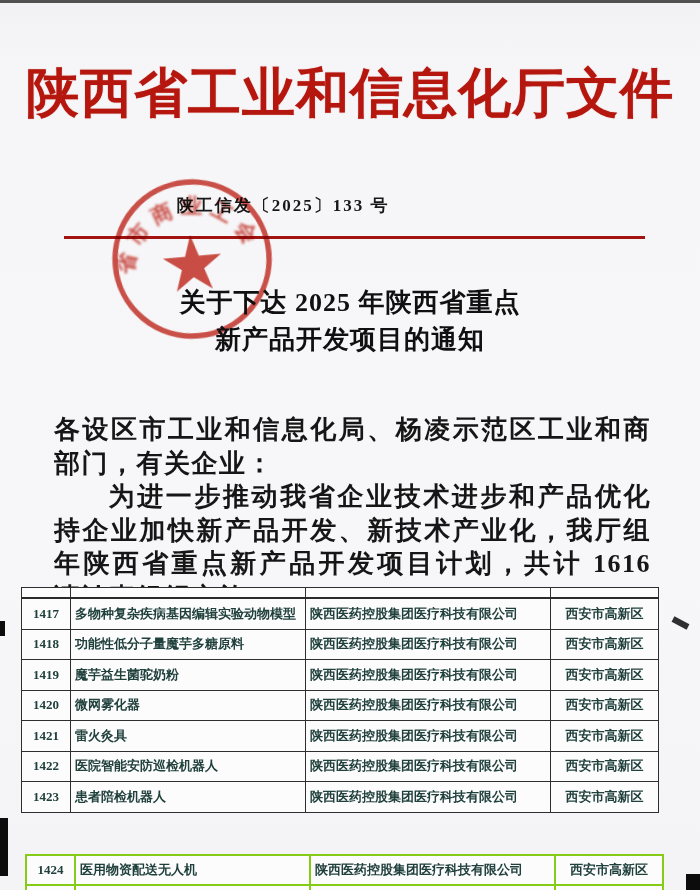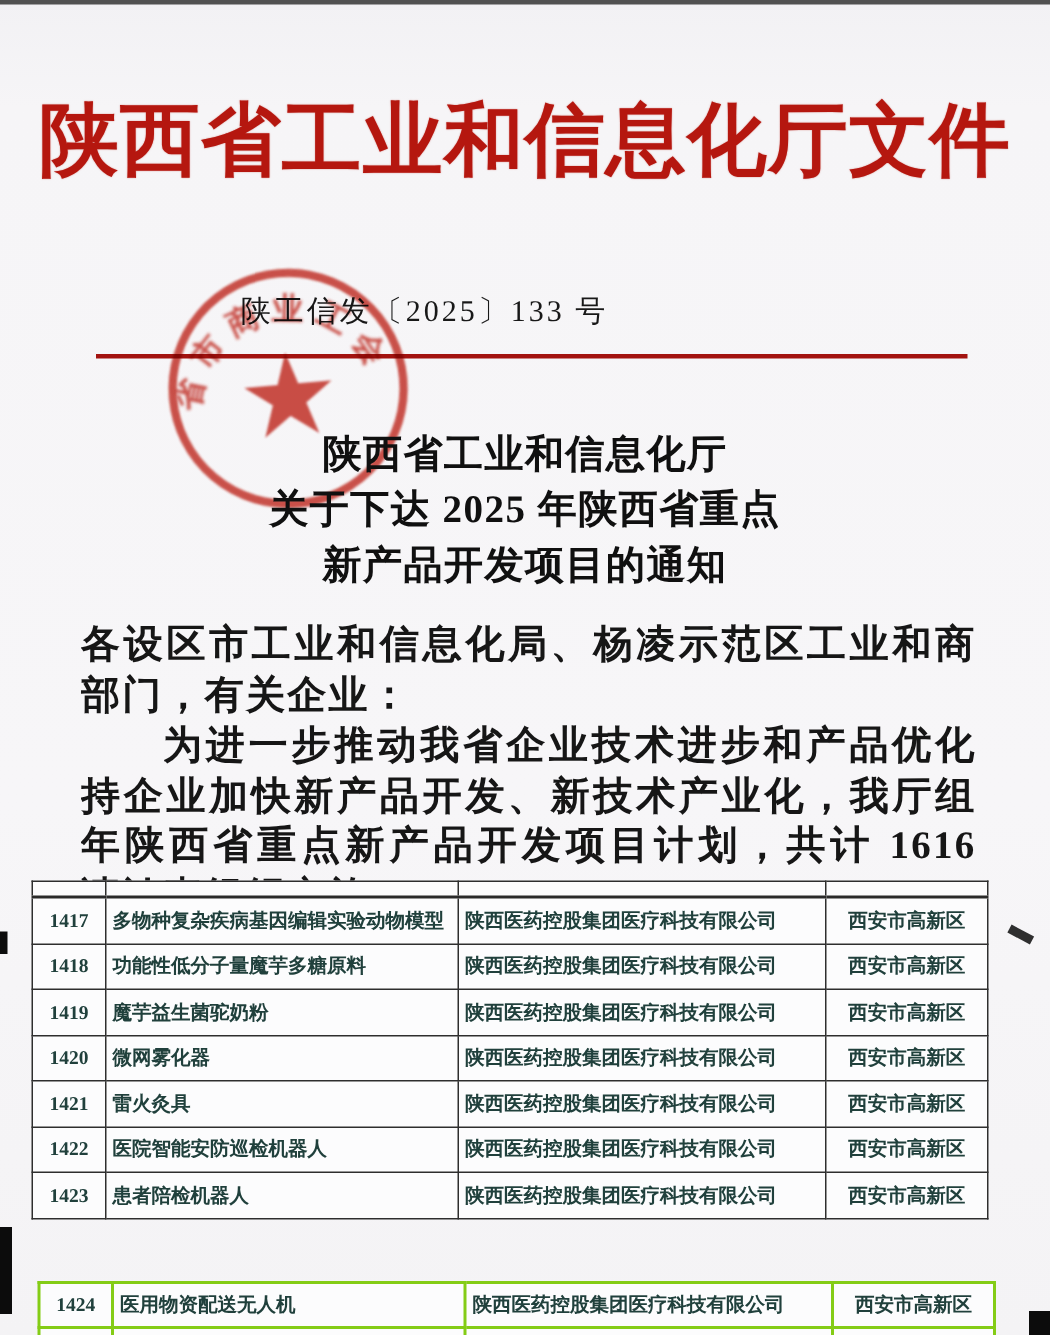--- a/index.html
+++ b/index.html
@@ -10,21 +10,21 @@
     color:#141414;
   }
   .top-strip{position:absolute;top:0;left:0;width:700px;height:3px;background:#1b1b1b;opacity:.75;}
   .header-title{
     position:absolute;top:58px;left:0;width:700px;text-align:center;
     font-size:53px;font-weight:900;color:#b5170f;letter-spacing:1px;
     text-shadow:0 0 1px rgba(181,23,15,.55);white-space:nowrap;
   }
   .doc-number{
     position:absolute;top:194px;left:0;width:566px;text-align:center;
-    font-size:20px;font-weight:400;letter-spacing:2px;color:#181818;
+    font-size:17px;font-weight:700;letter-spacing:2px;color:#181818;
   }
   .red-line{position:absolute;top:236px;left:64px;width:581px;height:3px;background:#a31310;}
   .seal{position:absolute;left:100px;top:166px;width:184px;height:184px;mix-blend-mode:multiply;opacity:.88;transform:rotate(-5deg);}
   .doc-title{
     position:absolute;top:284px;left:0;width:700px;text-align:center;
     font-size:26px;font-weight:900;line-height:37px;color:#101010;letter-spacing:1px;
   }
   .body-text{
     position:absolute;top:413px;left:54px;width:597px;
     font-size:26px;font-weight:600;color:#161616;letter-spacing:1.5px;
@@ -77,21 +77,20 @@
       <path id="arcPath" d="M 33 118 A 60 60 0 1 1 151 118" fill="none"></path>
     </defs>
     <circle cx="92" cy="93" r="77" fill="none" stroke="#c5281c" stroke-width="5.5" filter="url(#blur2)" opacity="0.9"></circle>
     <text font-size="21" font-weight="bold" fill="#c5281c" letter-spacing="7" filter="url(#blur1)" opacity="0.9">
       <textPath href="#arcPath" startOffset="14">省市商业工会</textPath>
     </text>
     <text x="92" y="124" text-anchor="middle" font-size="76" fill="#c5281c" filter="url(#blur2)" opacity="0.92">★</text>
   </svg>
 
   <div class="doc-title">
-    <div>陕西省工业和信息化厅</div>
     <div>关于下达 2025 年陕西省重点</div>
     <div>新产品开发项目的通知</div>
   </div>
 
   <div class="body-text">
     <div class="body-line just">各设区市工业和信息化局、杨凌示范区工业和商务局，省级有关</div>
     <div class="body-line">部门，有关企业：</div>
     <div class="body-line just indent">为进一步推动我省企业技术进步和产品优化升级，鼓励和支</div>
     <div class="body-line just">持企业加快新产品开发、新技术产业化，我厅组织编制了 2025</div>
     <div class="body-line just">年陕西省重点新产品开发项目计划，共计 1616 项。现下达你们，</div>

